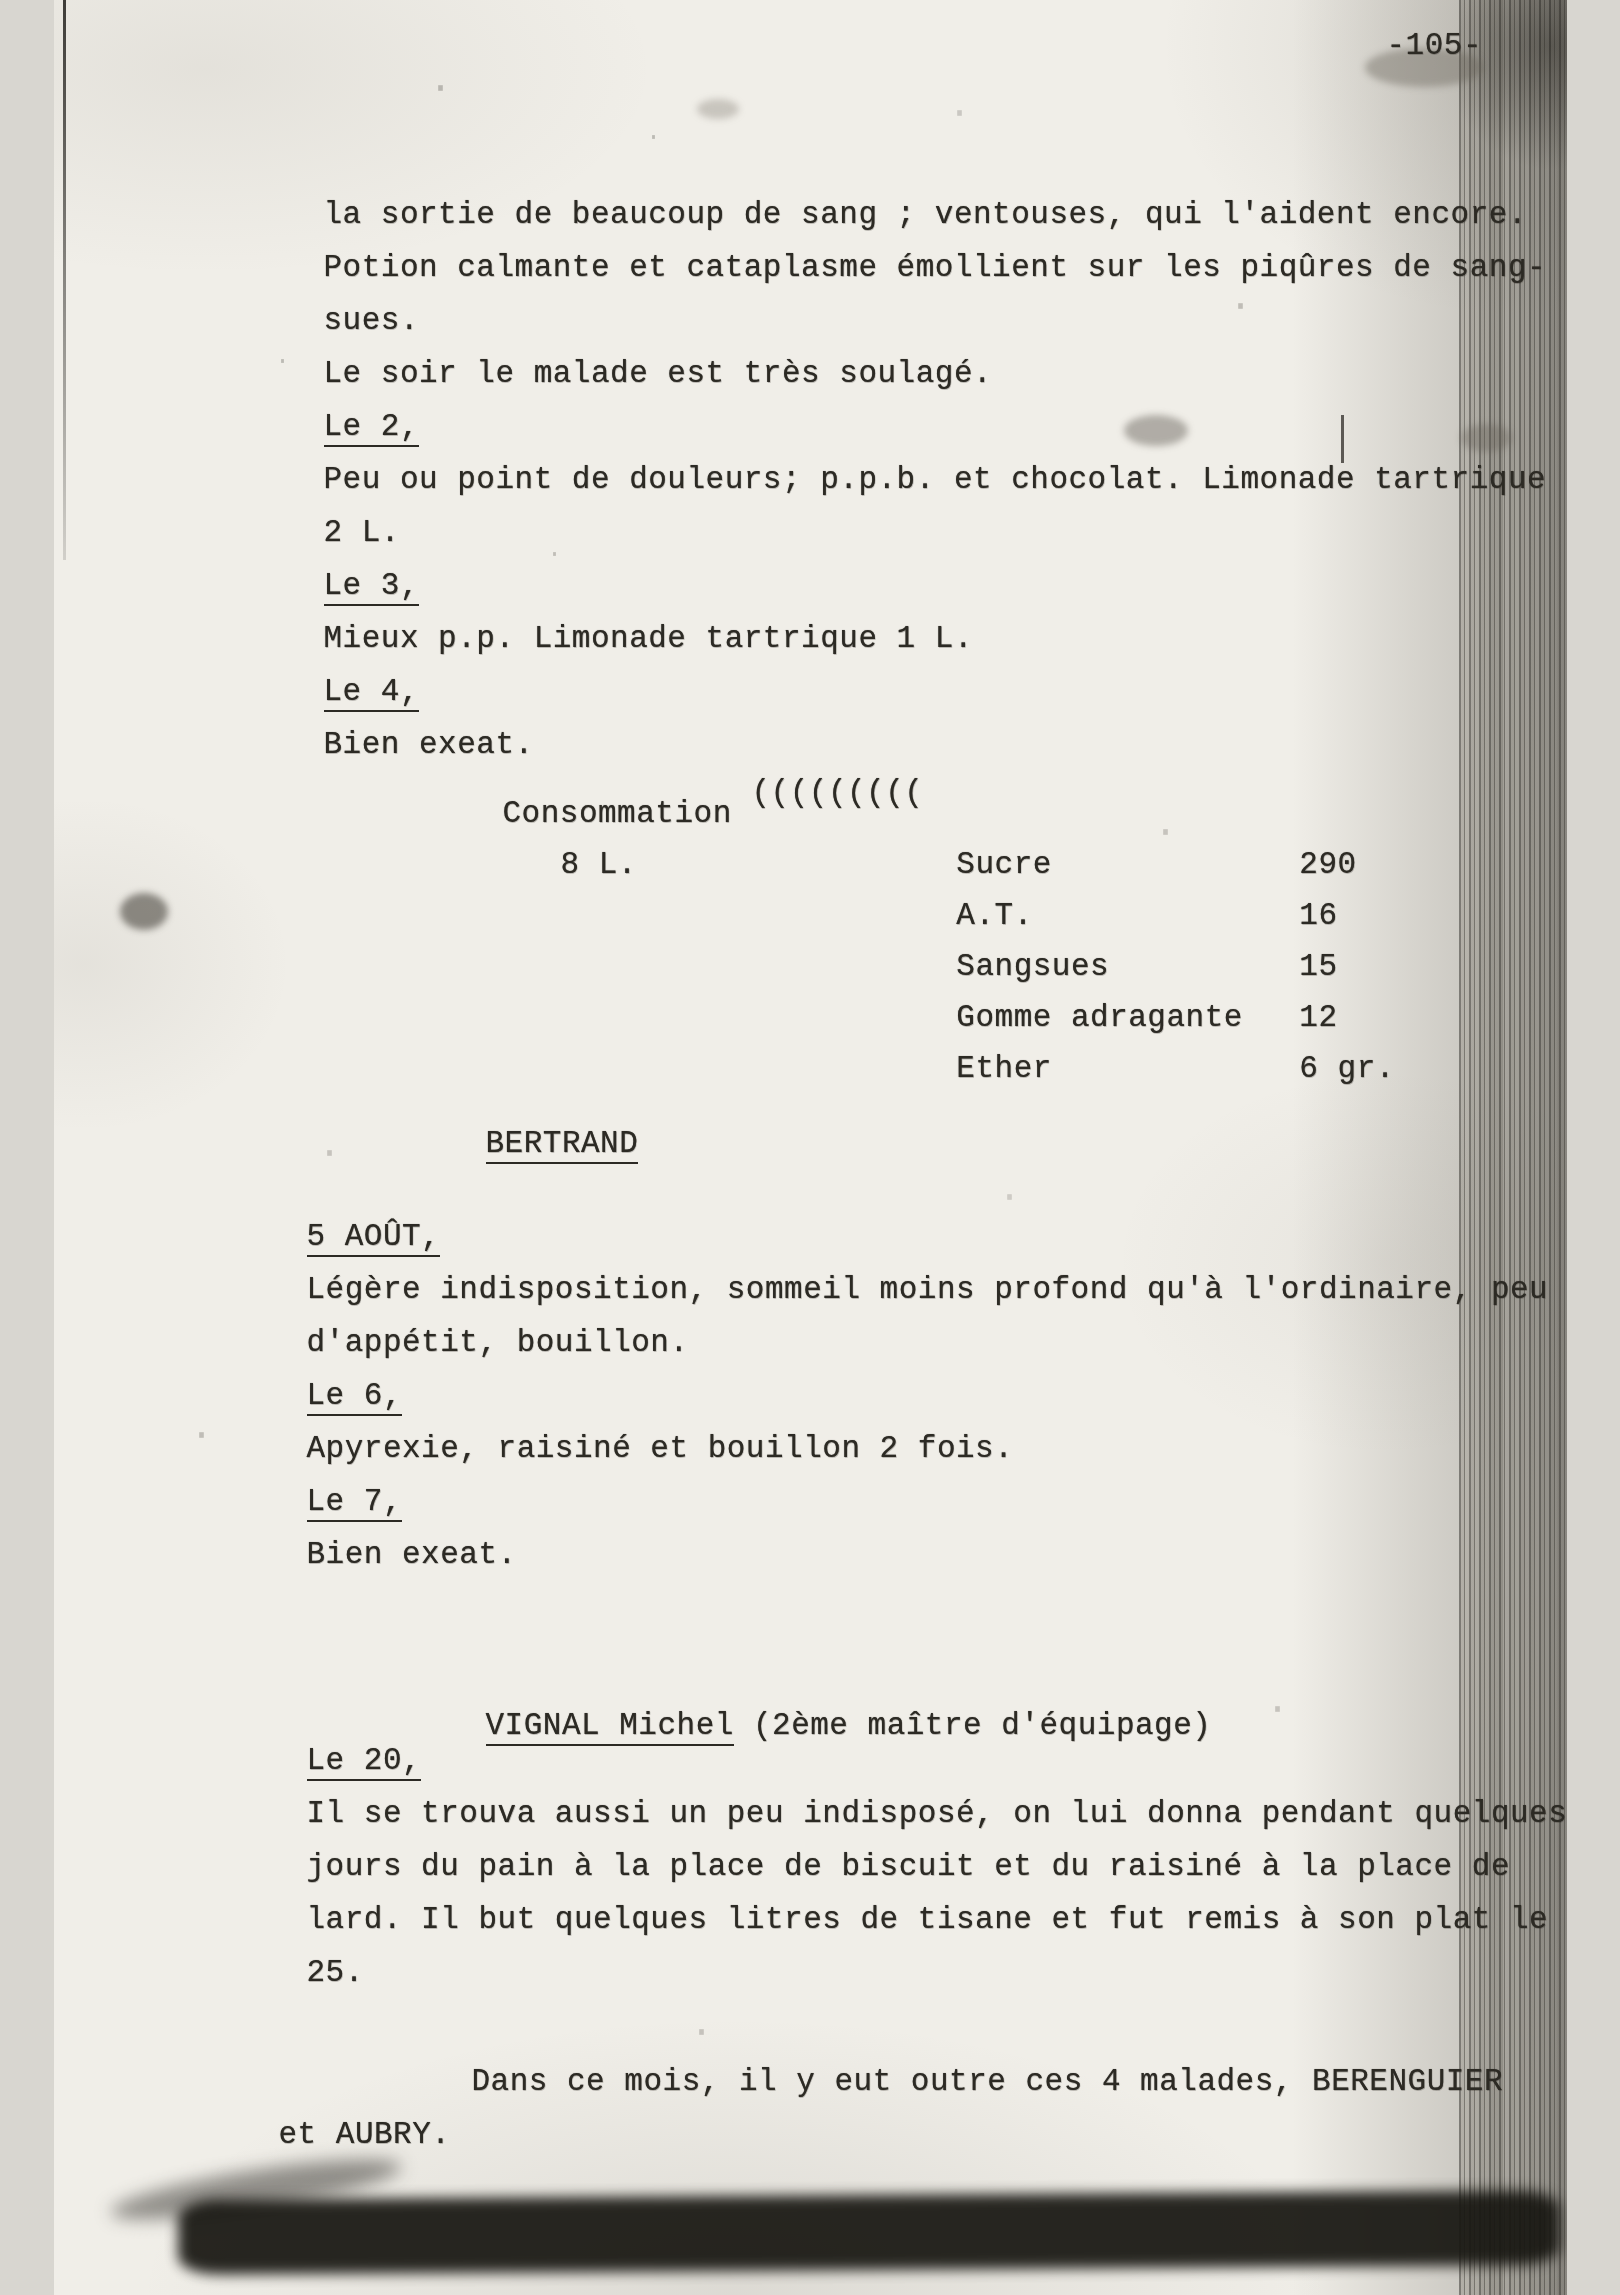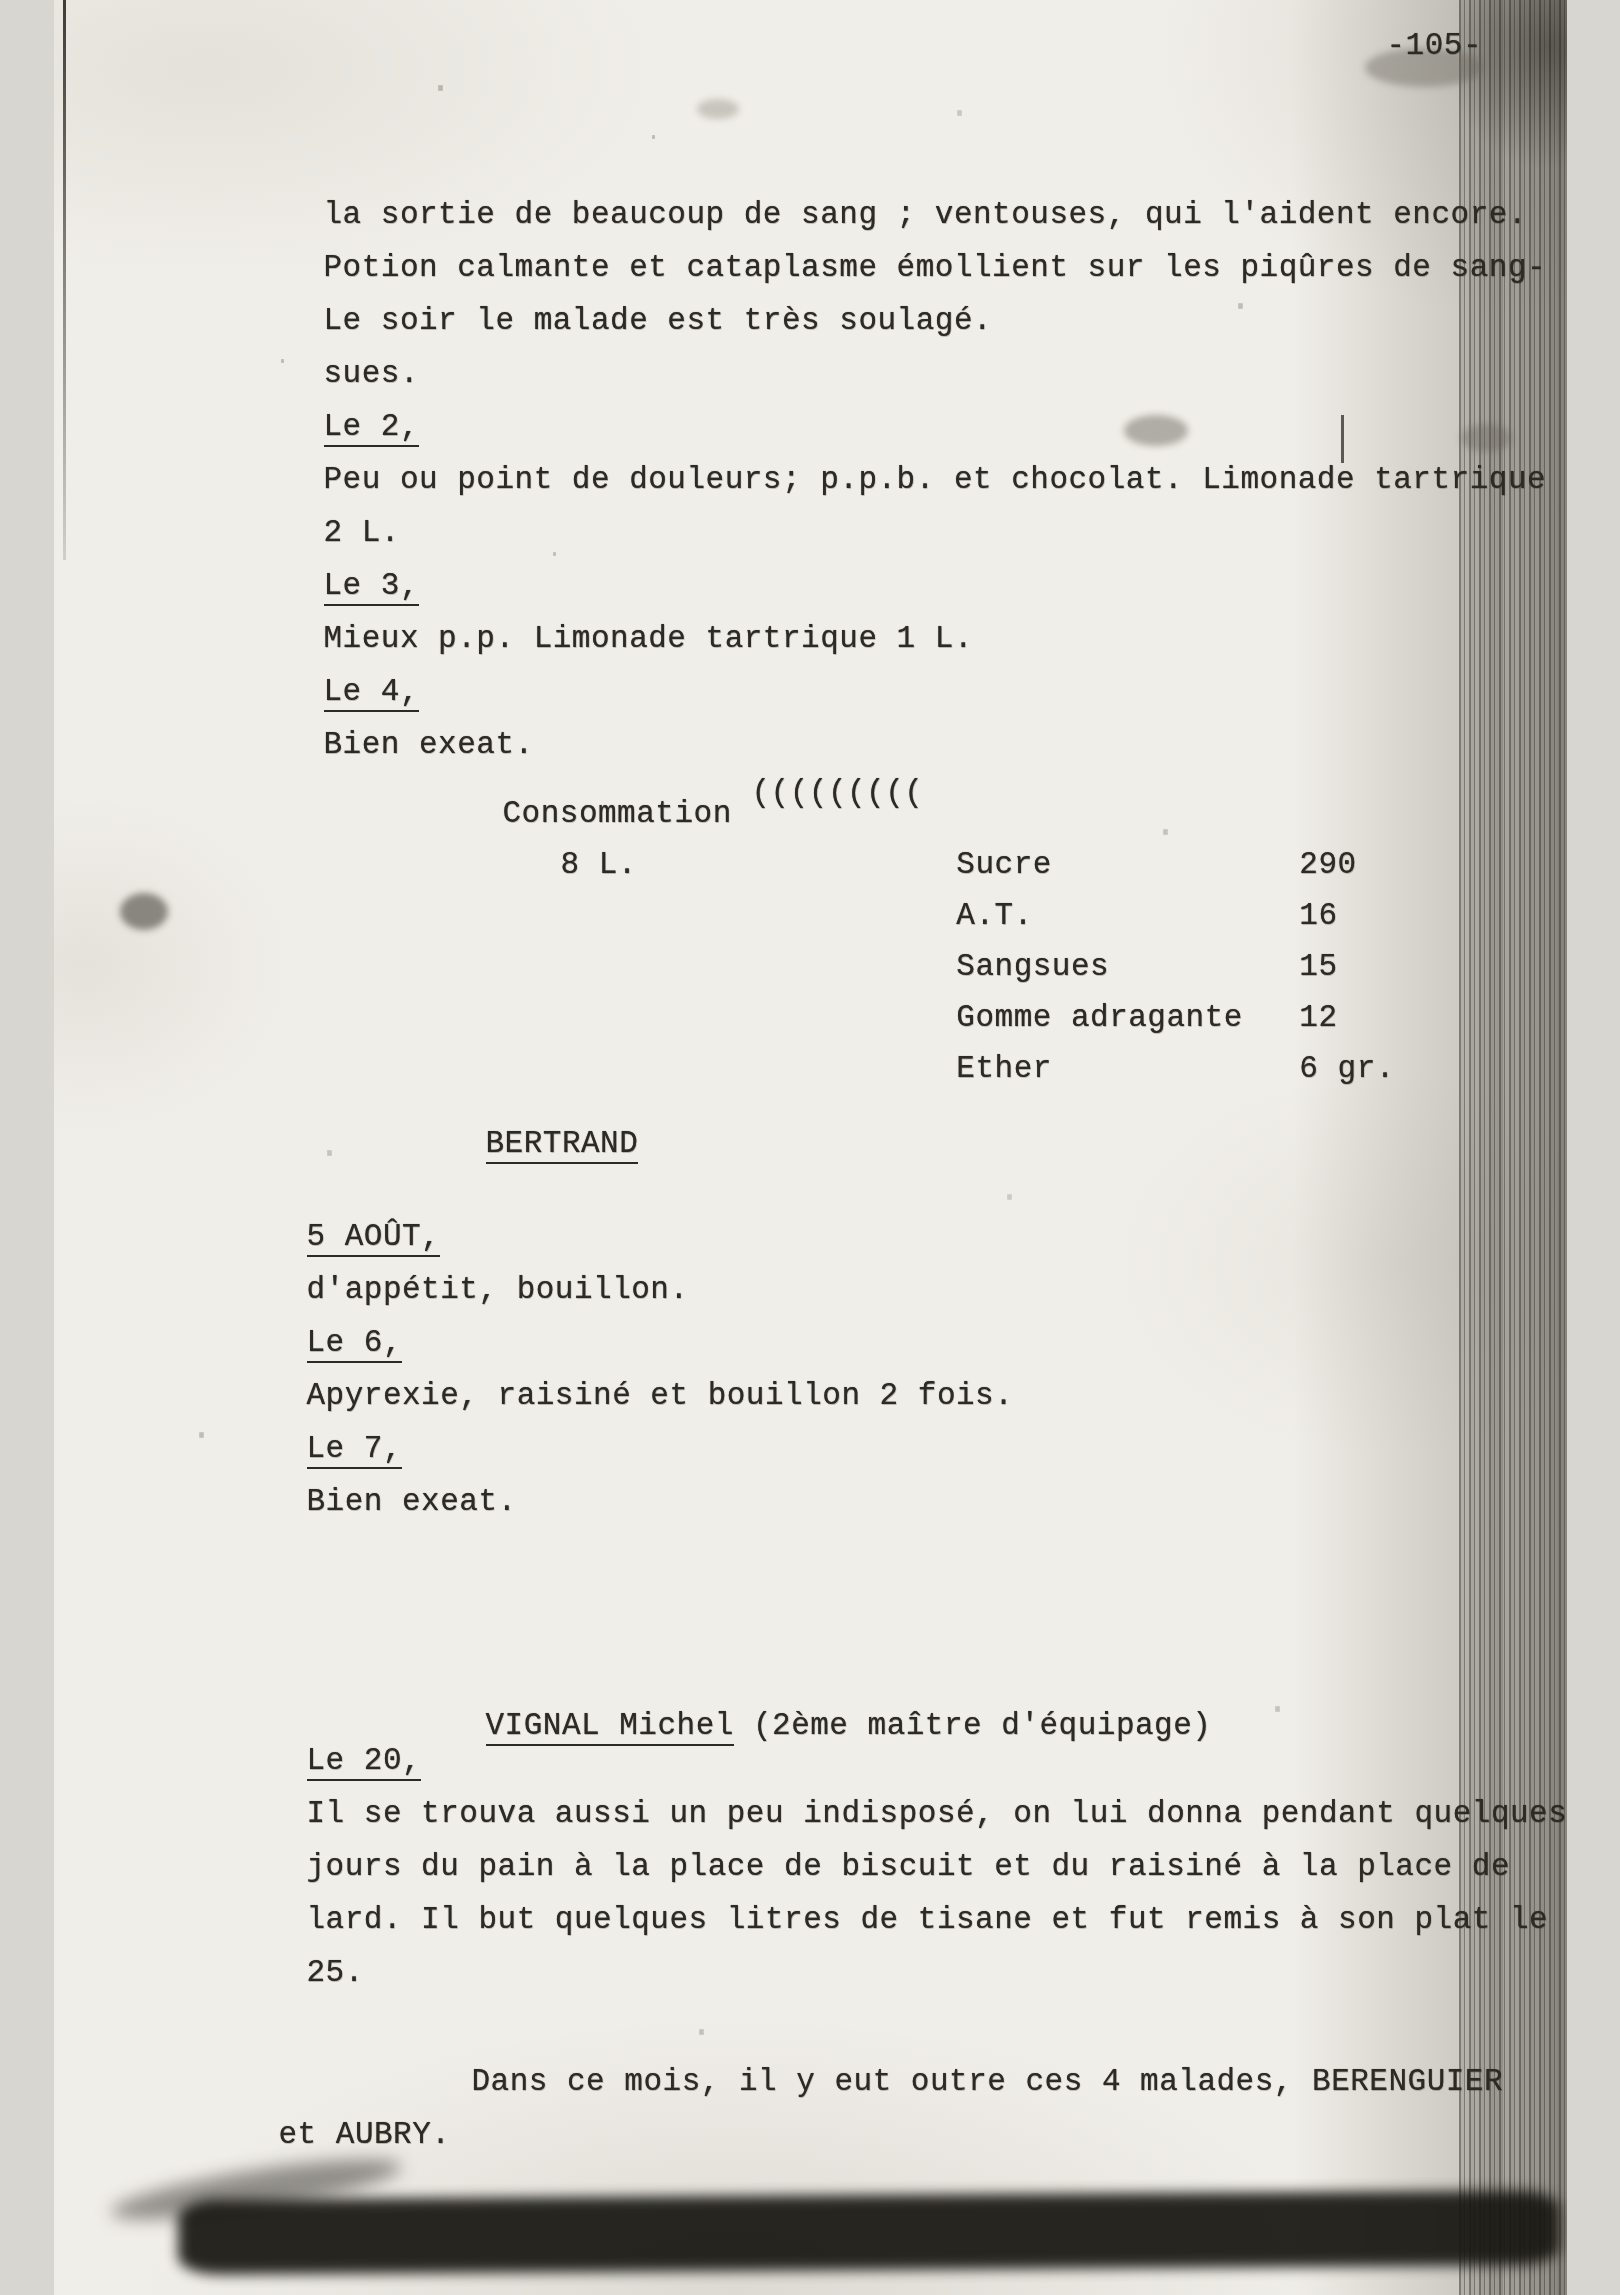--- a/index.html
+++ b/index.html
@@ -98,22 +98,22 @@
   <div class="artifact" id="mark-line"></div>
   <div class="artifact" id="specks"></div>
   <div class="artifact" id="blot-tail"></div>
   <div class="artifact" id="blot-bottom"></div>
 
   <div class="txt" style="top:27.5px;left:1333px;">-105-</div>
 
   <div class="txt" id="entry1" style="top:188px;left:270px;">
     <div class="line">la sortie de beaucoup de sang ; ventouses, qui l'aident encore.</div>
     <div class="line">Potion calmante et cataplasme émollient sur les piqûres de sang-</div>
+    <div class="line">sues.</div>
     <div class="line">Le soir le malade est très soulagé.</div>
-    <div class="line">sues.</div>
     <div class="line"><span class="u">Le 2,</span></div>
     <div class="line">Peu ou point de douleurs; p.p.b. et chocolat. Limonade tartrique</div>
     <div class="line">2 L.</div>
     <div class="line"><span class="u">Le 3,</span></div>
     <div class="line">Mieux p.p. Limonade tartrique 1 L.</div>
     <div class="line"><span class="u">Le 4,</span></div>
     <div class="line">Bien exeat.</div>
   </div>
 
   <div class="txt" id="consumption" style="top:788px;left:253px;">
@@ -138,20 +138,21 @@
       </div>
     </div>
   </div>
 
   <div class="txt" style="top:1114px;left:432px;margin-top:12px;">
     <span class="u">BERTRAND</span>
   </div>
 
   <div class="txt" id="bertrand" style="top:1210px;left:253px;">
     <div class="line"><span class="u">5 AOÛT,</span></div>
+    <div class="line">Légère indisposition, sommeil moins profond qu'à l'ordinaire, peu</div>
     <div class="line">d'appétit, bouillon.</div>
     <div class="line"><span class="u">Le 6,</span></div>
     <div class="line">Apyrexie, raisiné et bouillon 2 fois.</div>
     <div class="line"><span class="u">Le 7,</span></div>
     <div class="line">Bien exeat.</div>
   </div>
 
   <div class="txt" style="top:1708px;left:432px;">
     <span class="u">VIGNAL Michel</span><span> (2ème maître d'équipage)</span>
   </div>

